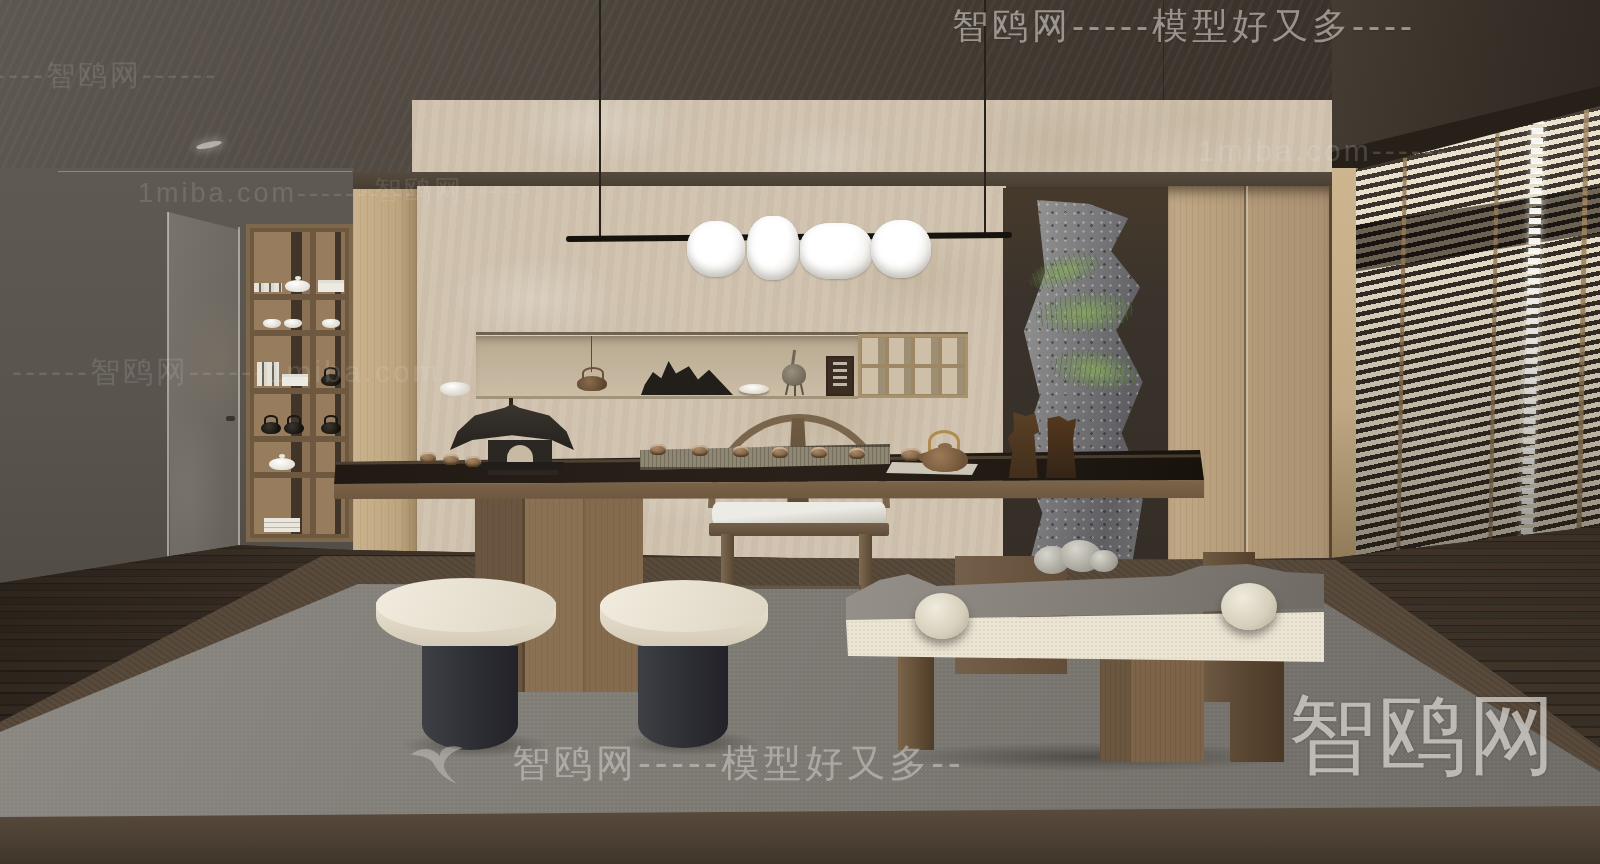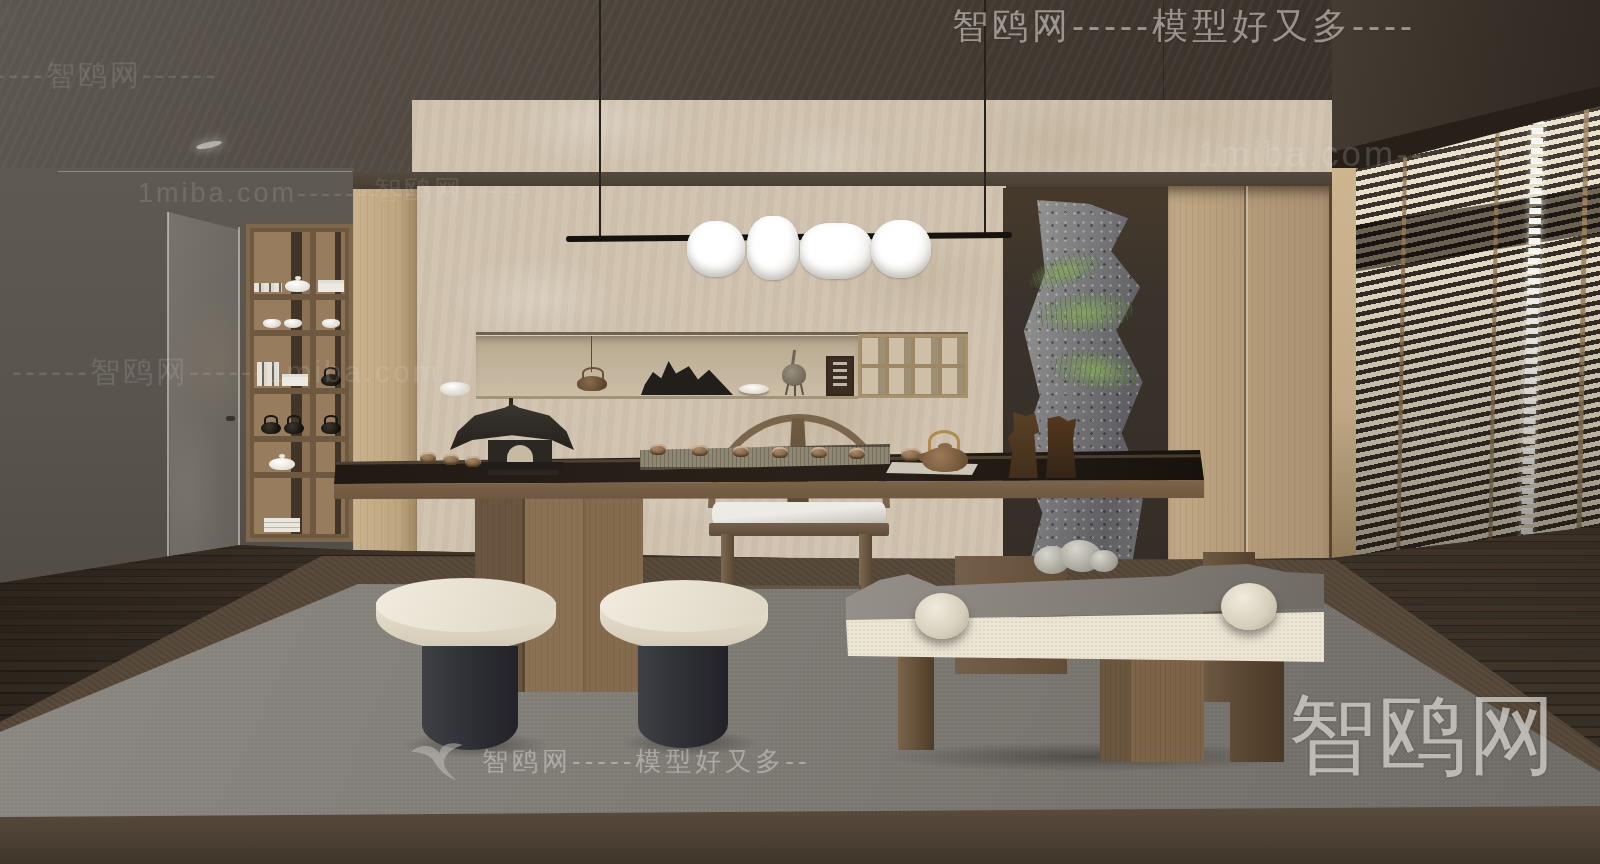--- a/index.html
+++ b/index.html
@@ -291,30 +291,30 @@
     background:linear-gradient(90deg,#6b5640 0 30%,#7d6347 30%);}
   .bench-panel::after{content:"";position:absolute;inset:0;
     background:repeating-linear-gradient(90deg,rgba(0,0,0,.07) 0 1px,transparent 1px 5px);}
   .bench-leg2{left:1230px;top:648px;width:54px;height:114px;background:linear-gradient(90deg,#5f4b36,#4a3826);}
 
   
   .wm{color:var(--wmColor,#dad7d2);white-space:nowrap;pointer-events:none;}
   .wm-top-right{left:952px;top:2px;font-size:36px;letter-spacing:4px;opacity:.58;
     text-shadow:0 1px 2px rgba(30,25,20,.45);}
   .wm-bottom-center{left:408px;top:738px;display:flex;align-items:center;gap:8px;opacity:.5;}
-  .wm-bottom-center .txt{font-size:26px;letter-spacing:4px;}
+  .wm-bottom-center .txt{font-size:38px;letter-spacing:4px;margin-left:30px;}
   .wm-logo{left:1288px;top:676px;font-size:88px;letter-spacing:2px;opacity:.72;
     text-shadow:0 0 3px rgba(40,35,30,.5);}
   .wm-id{left:1350px;top:784px;font-size:38px;letter-spacing:1px;color:#f0eeea;opacity:.95;
     text-shadow:1px 1px 2px rgba(20,18,15,.6);}
   .wmf{color:#e9e7e3;font-size:29px;letter-spacing:3px;white-space:nowrap;pointer-events:none;}
   .wm-t1{left:-30px;top:56px;opacity:.14;}
   .wm-t2{left:138px;top:178px;opacity:.14;font-size:27px;}
   .wm-t3{left:362px;top:172px;opacity:.12;font-size:27px;}
-  .wm-t4{left:1198px;top:134px;opacity:.18;font-size:35px;}
+  .wm-t4{left:1198px;top:134px;opacity:.18;font-size:30px;}
   .wm-t5{left:1076px;top:284px;opacity:.22;font-size:31px;}
   .wm-t6{left:12px;top:352px;opacity:.14;font-size:30px;}
   .wm-t7{left:190px;top:538px;opacity:.13;}
   .wm-t8{left:1380px;top:412px;opacity:.09;}
 </style>
 </head>
 <body>
 
 <div class="scene">
 

